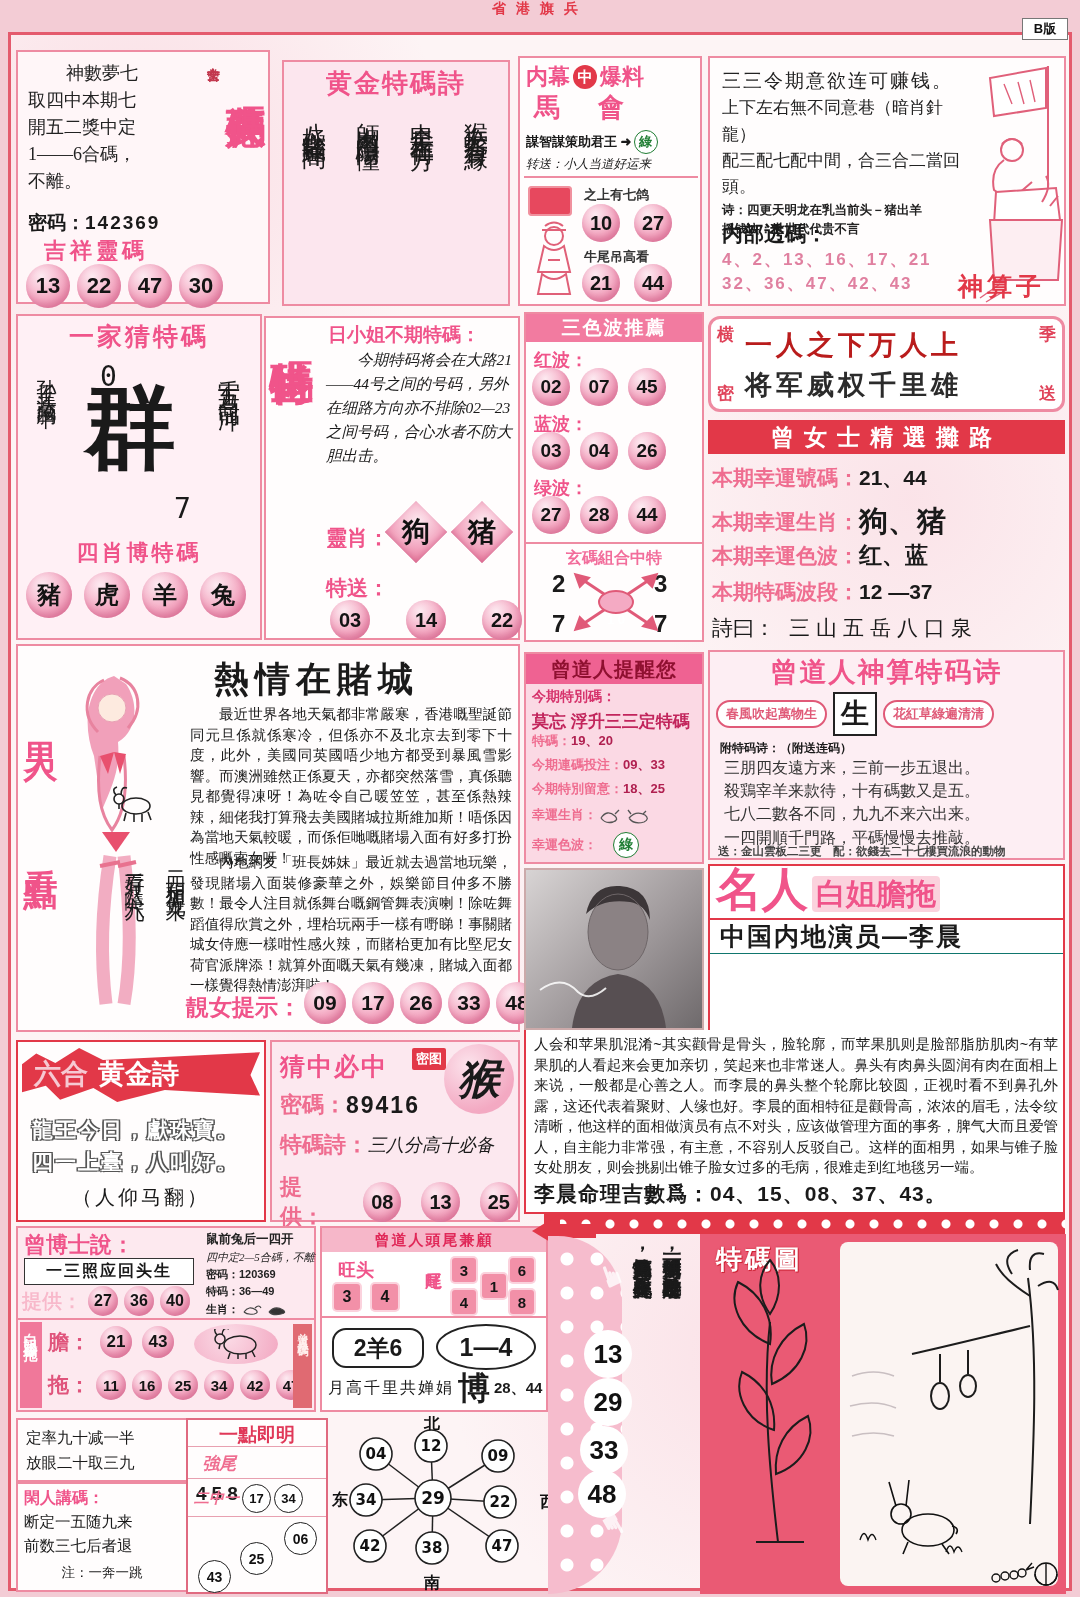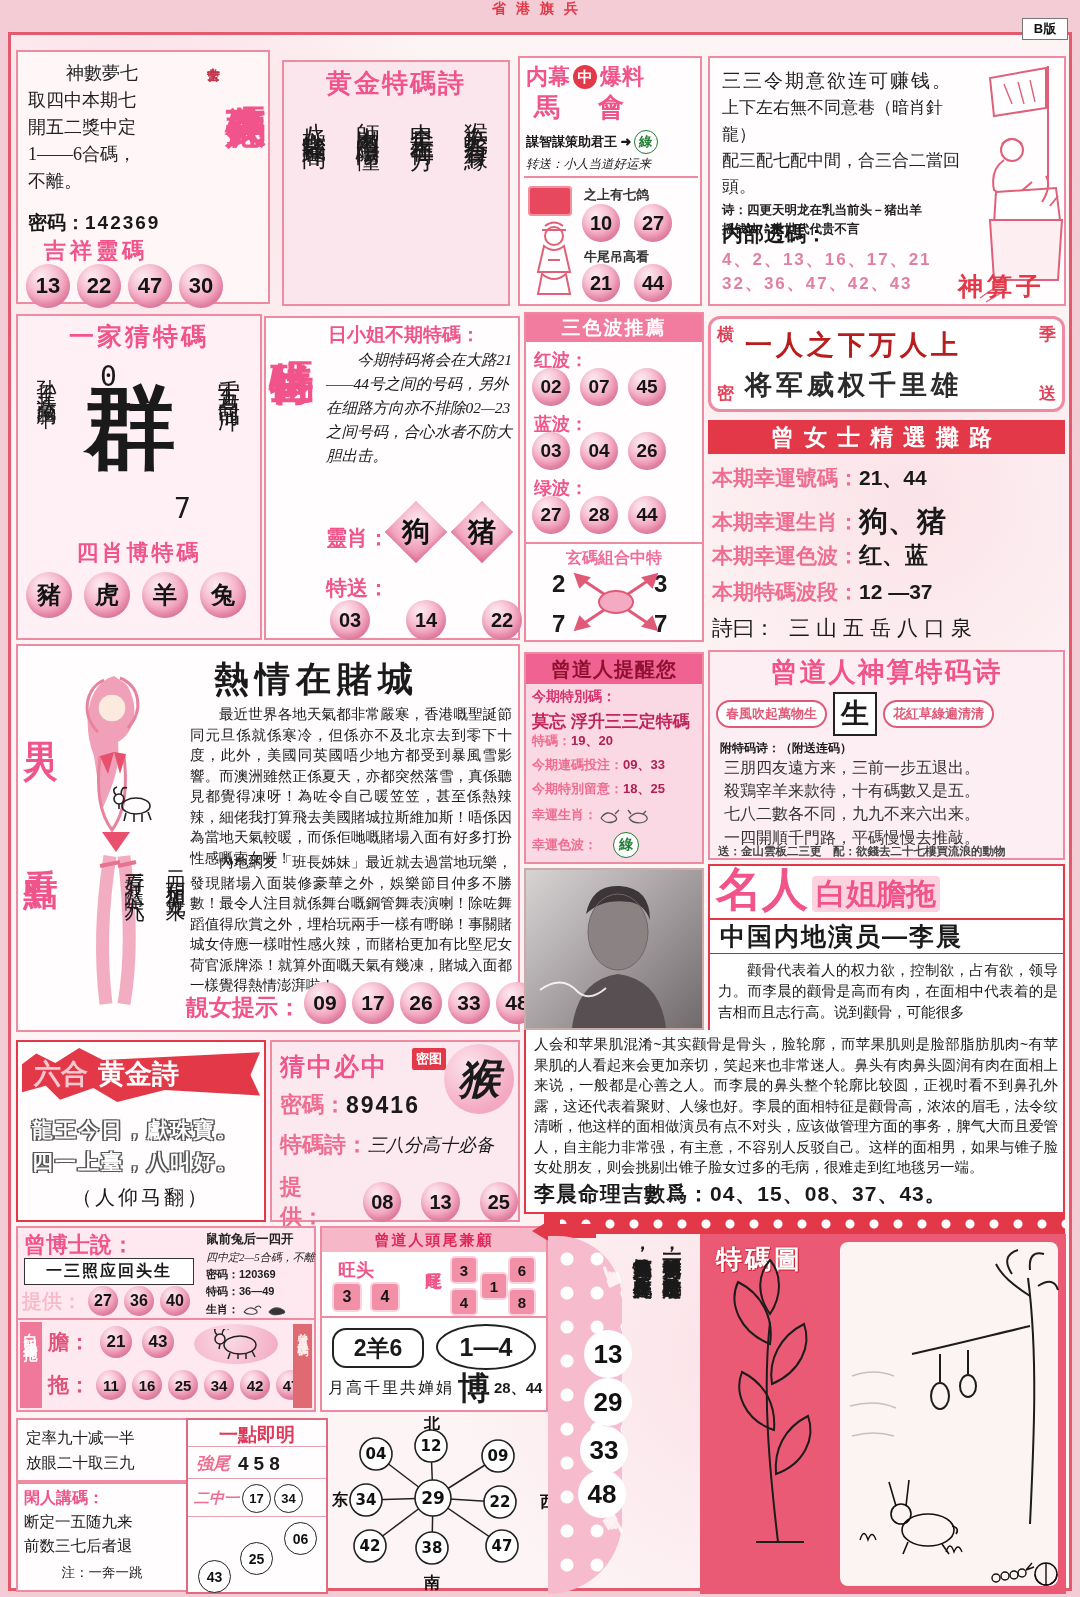--- a/index.html
+++ b/index.html
@@ -355,21 +355,20 @@
     </div>
     <div class="abs serif" style="left:8px;top:192px;font-size:11.5px;font-weight:700;color:#444;">送：金山雲板二三更　配：欲錢去二十七樓買流浪的動物</div>
   </div>
 
   <div class="nob" style="left:708px;top:864px;width:357px;height:166px;border:2px solid #e23848;border-bottom:none;background:#ffffff;">
     <div class="abs row" style="left:6px;top:0;gap:4px;align-items:flex-end;">
       <span class="bubl" style="font-size:46px;line-height:1;">名人</span>
       <span class="bubl" style="font-size:30px;line-height:1.2;background:#fbd2dd;padding:0 4px;border-radius:4px;">白姐膽拖</span>
     </div>
     <div class="abs" style="left:0;top:52px;width:100%;height:36px;border-top:2px solid #e23848;border-bottom:1px solid #0f766e;display:flex;align-items:center;padding-left:10px;box-sizing:border-box;font-size:25px;font-weight:700;letter-spacing:2px;">中国内地演员—李晨</div>
-    <div class="abs" style="left:8px;top:94px;width:340px;font-size:14.5px;line-height:1.45;text-align:justify;text-indent:2em;">颧骨代表着人的权力欲，控制欲，占有欲，领导力。而李晨的颧骨是高而有肉，在面相中代表着的是吉相而且志行高。说到颧骨，可能很多</div>
   </div>
   <div class="nob" style="left:524px;top:1030px;width:541px;height:184px;border:2px solid #e23848;border-top:none;background:#fff;">
     <div class="abs" style="left:8px;top:4px;width:524px;font-size:14.5px;line-height:1.42;text-align:justify;">人会和苹果肌混淆~其实颧骨是骨头，脸轮廓，而苹果肌则是脸部脂肪肌肉~有苹果肌的人看起来会更加亲切，笑起来也非常迷人。鼻头有肉鼻头圆润有肉在面相上来说，一般都是心善之人。而李晨的鼻头整个轮廓比较圆，正视时看不到鼻孔外露，这还代表着聚财、人缘也好。李晨的面相特征是颧骨高，浓浓的眉毛，法令纹清晰，他这样的面相做演员有点不对头，应该做管理方面的事务，脾气大而且爱管人，自主能力非常强，有主意，不容别人反驳自己。这样的面相男，如果与锥子脸女处朋友，则会挑剔出锥子脸女过多的毛病，很难走到红地毯另一端。</div>
     <div class="abs" style="left:8px;top:150px;font-size:21px;font-weight:700;letter-spacing:1px;">李晨命理吉數爲：04、15、08、37、43。</div>
   </div>
 
   <div class="box" style="left:16px;top:1040px;width:250px;height:182px;border-color:#e23848;">
     <div class="abs" style="left:4px;top:6px;width:238px;height:54px;background:#e23848;clip-path:polygon(0 30%,6% 10%,14% 28%,24% 0,34% 22%,100% 8%,96% 50%,100% 88%,60% 78%,40% 100%,30% 74%,16% 96%,10% 70%,0 82%);"></div>
     <div class="abs row" style="left:16px;top:14px;gap:10px;">
       <span style="font-size:27px;font-weight:700;color:#f6c9d2;">六合</span>
@@ -490,21 +489,21 @@
     <div class="abs serif" style="left:6px;top:26px;font-size:15.5px;line-height:1.55;">
       <div>断定一五随九来</div>
       <div>前数三七后者退</div>
     </div>
     <div class="abs serif" style="left:0;top:80px;width:100%;text-align:center;font-size:13.5px;">注：一奔一跳</div>
   </div>
 
   <div class="box" style="left:186px;top:1418px;width:142px;height:176px;border-color:#e06a80;">
     <div class="abs bubl" style="left:0;top:2px;width:100%;text-align:center;font-size:19px;color:#e03858;">一點即明</div>
     <div class="abs" style="left:0;top:26px;width:100%;border-top:1.6px solid #e8a0b0;"></div>
-    <div class="abs row" style="left:8px;top:32px;gap:8px;">
+    <div class="abs row" style="left:8px;top:32px;gap:8px;flex-direction:column;">
       <span class="lbl serif" style="font-size:17px;font-style:italic;">強尾</span>
       <span style="font-size:19px;font-weight:700;letter-spacing:5px;">458</span>
     </div>
     <div class="abs" style="left:0;top:58px;width:100%;border-top:1.6px solid #e8a0b0;"></div>
     <div class="abs row" style="left:6px;top:64px;gap:3px;">
       <span class="lbl serif" style="font-size:15px;font-style:italic;">二中一</span>
       <span class="circ" style="width:27px;height:27px;font-size:13px;">17</span>
       <span class="circ" style="width:27px;height:27px;font-size:13px;">34</span>
     </div>
     <div class="abs" style="left:0;top:96px;width:100%;border-top:1.6px solid #e8a0b0;"></div>

